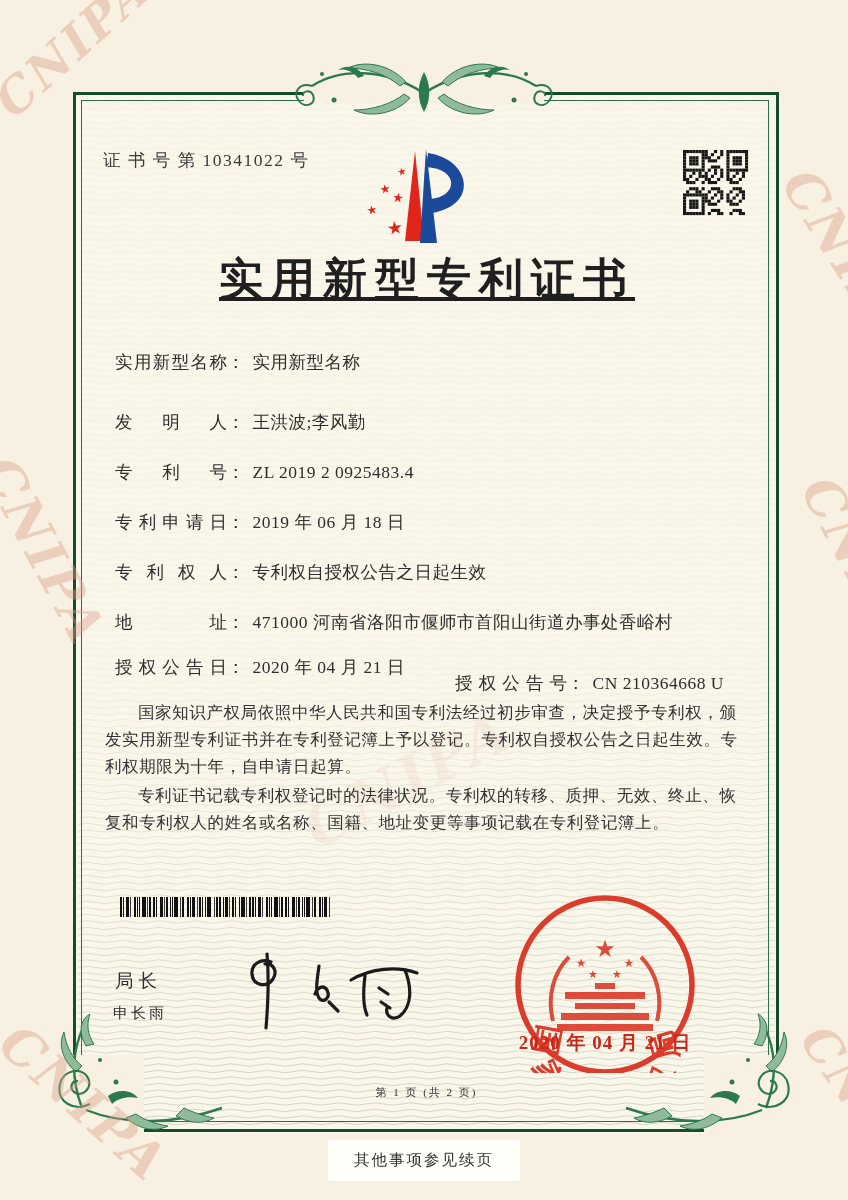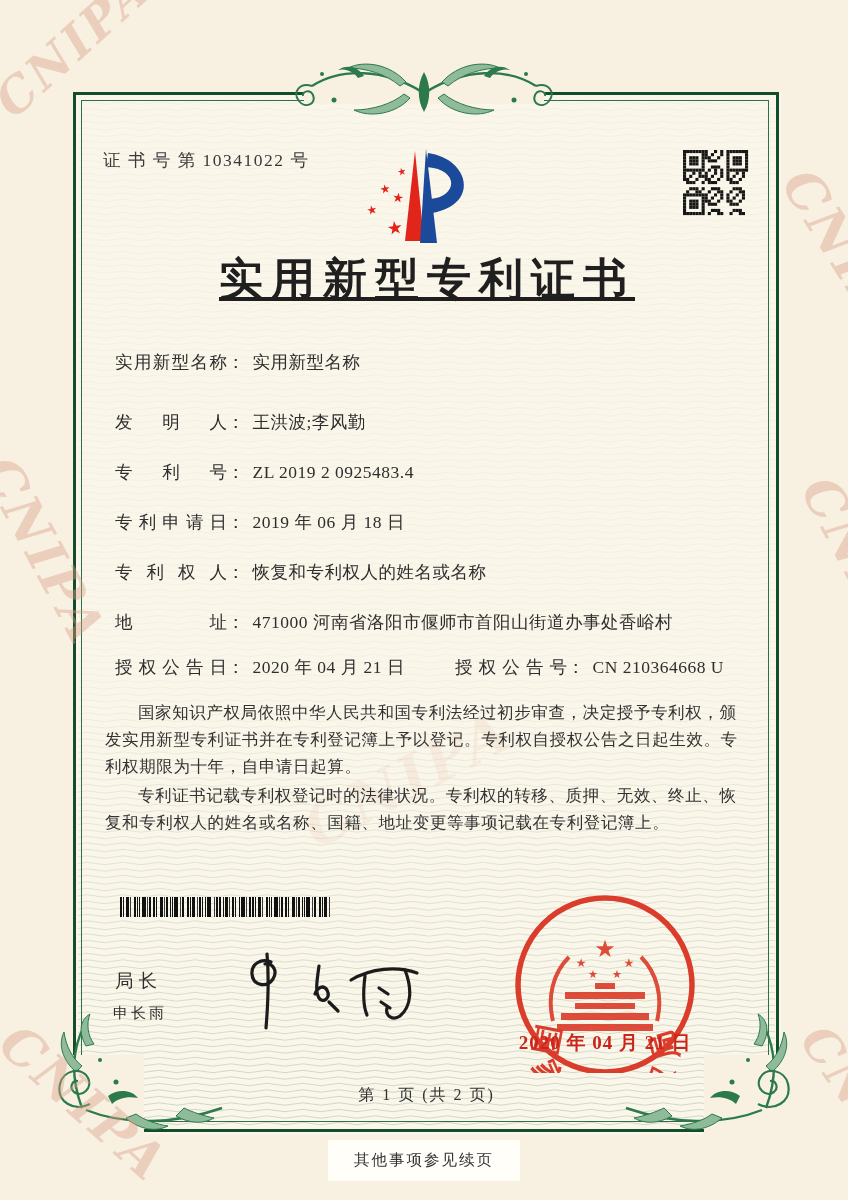--- a/index.html
+++ b/index.html
@@ -18,26 +18,26 @@
       color:rgba(217,160,137,0.42);letter-spacing:3px;white-space:nowrap;pointer-events:none;}
   
   .ct{z-index:6;}
   .certno{left:103px;top:148px;font-size:17.5px;letter-spacing:1.5px;color:#3a3a3a;}
   .title{left:73px;top:250px;width:708px;text-align:center;font-size:44px;font-weight:bold;
          letter-spacing:8px;color:#1f1f1f;text-decoration:underline;}
   .frow{left:115px;width:660px;height:26px;font-size:17.5px;}
   .flabel{display:inline-block;width:112px;text-align:justify;text-align-last:justify;vertical-align:top;}
   .fcolon{display:inline-block;margin:0 2px 0 0;}
   .fvalue{display:inline-block;padding-left:6px;letter-spacing:0.5px;}
-  .g2{position:absolute;left:340px;top:0;}
+  .g2{position:absolute;left:340px;top:16px;}
   .paras{left:103px;top:697px;width:652px;font-size:16.5px;line-height:27px;letter-spacing:0.6px;color:#323232;z-index:6;}
   .paras p{margin:2px;text-indent:2em;}
   .sig-title{left:115px;top:968px;font-size:18.5px;letter-spacing:5px;text-align:right;}
   .sig-name{left:113px;top:1004px;font-size:15px;letter-spacing:3px;}
-  .pageno{left:78px;top:1085px;width:697px;text-align:center;font-size:16px;letter-spacing:2px;color:#333;}
+  .pageno{left:78px;top:1085px;width:697px;text-align:center;font-size:11px;letter-spacing:2px;color:#333;}
   .seal-date{left:505px;top:1030px;width:200px;text-align:center;font-size:19px;font-weight:bold;
              color:#cc2418;letter-spacing:1px;z-index:7;}
   .footer-note{left:50%;top:1140px;transform:translateX(-50%);background:#fffef9;padding:10px 26px;
                font-size:15.5px;letter-spacing:2px;color:#333;z-index:6;}
   .qr{left:683px;top:150px;z-index:6;}
   .barcode{left:120px;top:897px;z-index:6;}
   .logo{left:358px;top:143px;z-index:6;}
   .signature{left:233px;top:948px;z-index:6;}
   .seal{left:505px;top:893px;z-index:6;opacity:0.93;}
 </style>
@@ -498,21 +498,21 @@
   <div class="abs ct frow" style="top:410px;">
     <span class="flabel">发明人</span><span class="fcolon">：</span><span class="fvalue">王洪波;李风勤</span>
   </div>
   <div class="abs ct frow" style="top:460px;text-decoration:underline;">
     <span class="flabel">专利号</span><span class="fcolon">：</span><span class="fvalue">ZL 2019 2 0925483.4</span>
   </div>
   <div class="abs ct frow" style="top:510px;">
     <span class="flabel">专利申请日</span><span class="fcolon">：</span><span class="fvalue">2019 年 06 月 18 日</span>
   </div>
   <div class="abs ct frow" style="top:560px;">
-    <span class="flabel">专利权人</span><span class="fcolon">：</span><span class="fvalue">恢复和专利权人的姓名或名称</span>
+    <span class="flabel">专利权人</span><span class="fcolon">：</span><span class="fvalue">专利权自授权公告之日起生效</span>
   </div>
   <div class="abs ct frow" style="top:610px;">
     <span class="flabel">地址</span><span class="fcolon">：</span><span class="fvalue">471000 河南省洛阳市偃师市首阳山街道办事处香峪村</span>
   </div>
   <div class="abs ct frow" style="top:655px;">
     <span class="flabel">授权公告日</span><span class="fcolon">：</span><span class="fvalue">2020 年 04 月 21 日</span>
     <span class="g2">
       <span class="flabel">授权公告号</span><span class="fcolon">：</span><span class="fvalue">CN 210364668 U</span>
     </span>
   </div>

